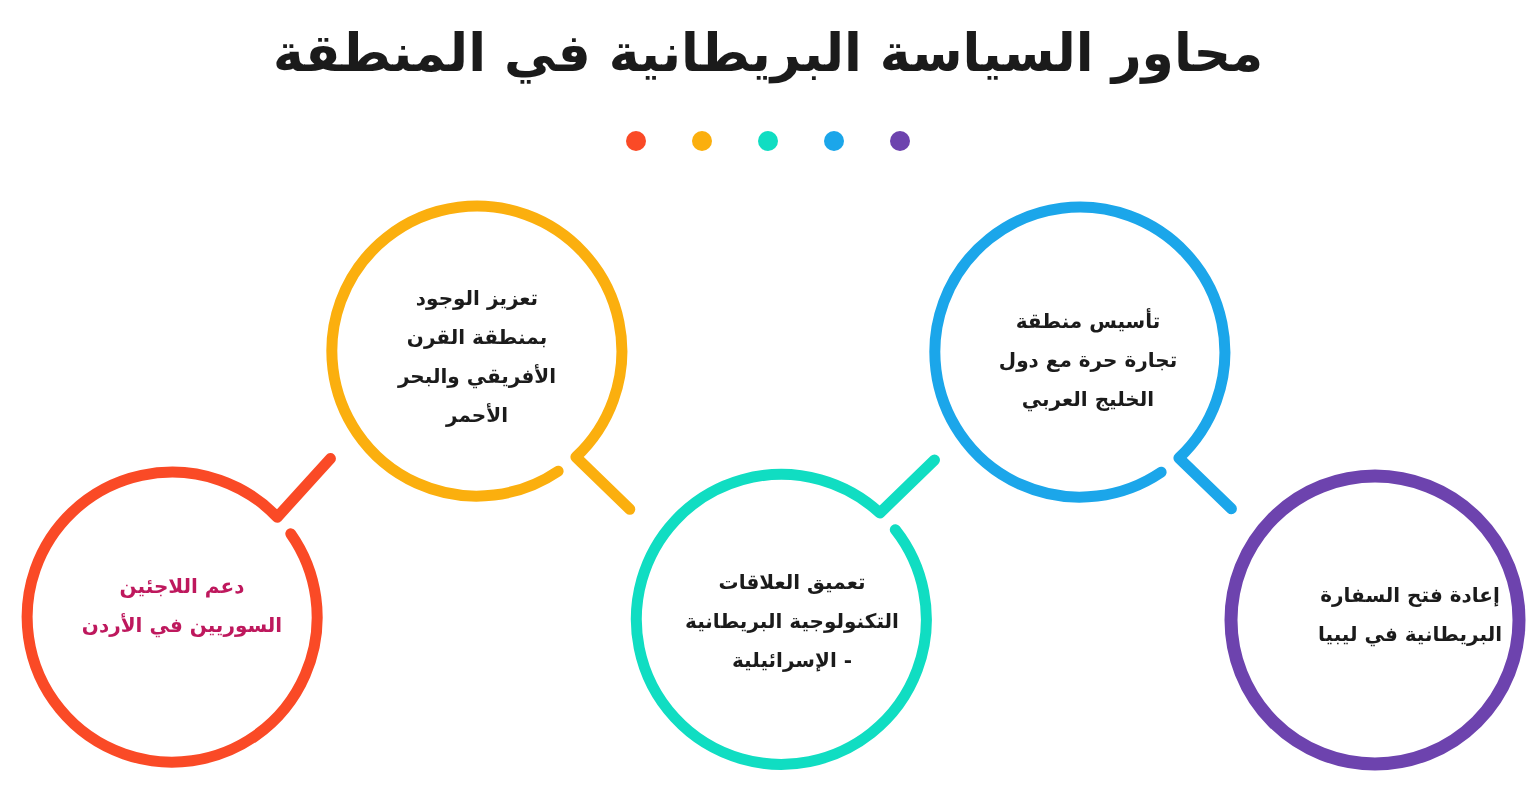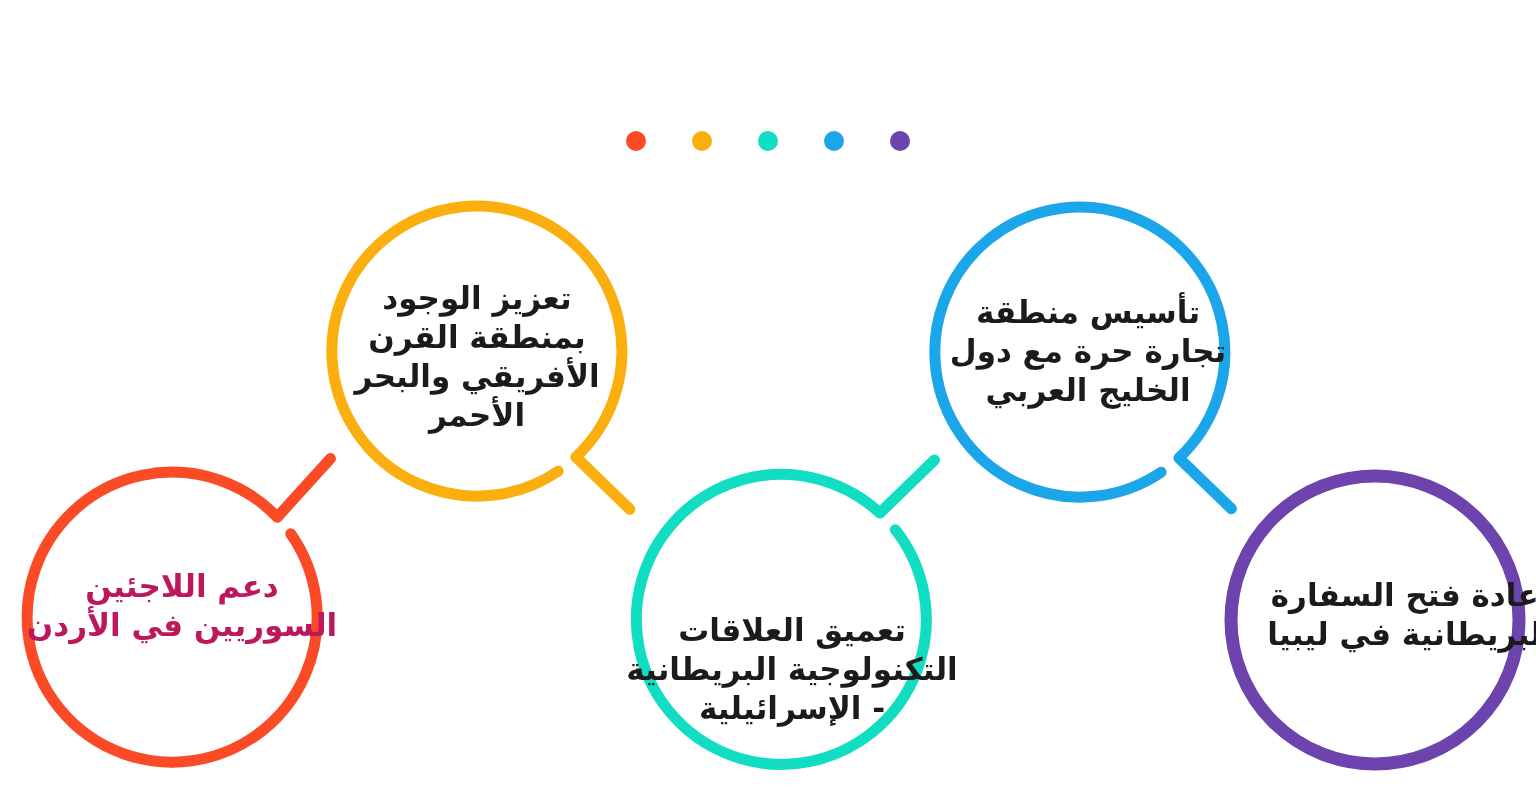--- a/index.html
+++ b/index.html
@@ -54,36 +54,37 @@
     fill: none;
     stroke-linecap: round;
     stroke-linejoin: round;
   }
   .bubble-label {
     position: absolute;
     transform: translate(-50%, -50%);
     text-align: center;
     direction: rtl;
     white-space: pre;
-    font-size: 31px;
+    font-size: 20px;
     font-weight: 700;
     line-height: 39px;
     color: #1b1b1b;
   }
   #label-red    { left: 182px;  top: 606px; }
   #label-yellow { left: 477px;  top: 357px; }
   #label-teal   { left: 792px;  top: 621px; }
-  #label-blue   { left: 1088px; top: 351px; }
+  #label-blue   { left: 1088px; top: 360px; }
   #label-purple { left: 1386px; top: 615px; margin-left: 24px; }
 </style>
 </head>
 <body>
 
 <div class="stage">
 
+  <h1 class="title" dir="rtl" style="color: rgb(27, 27, 27);">محاور السياسة البريطانية في المنطقة</h1>
 
   <div class="dots">
     <span class="dot" style="background: rgb(250, 74, 38);"></span>
     <span class="dot" style="background: rgb(251, 175, 14);"></span>
     <span class="dot" style="background: rgb(16, 221, 194);"></span>
     <span class="dot" style="background: rgb(27, 166, 234);"></span>
     <span class="dot" style="background: rgb(109, 67, 174);"></span>
   </div>
 
   <svg class="shapes" viewBox="0 0 1536 809">
@@ -93,21 +94,21 @@
     <path id="path-blue" class="bubble-path" d="M 1161.1 472.2 A 145 145 0 1 1 1178.9 458.0 L 1231.4 508.8" stroke="#1BA6EA" stroke-width="11"></path>
     <circle id="path-purple" class="bubble-path" cx="1375" cy="620" r="144" stroke="#6D43AE" stroke-width="13"></circle>
   </svg>
 
   <div class="bubble-label" id="label-red" dir="rtl" style="color: #be185d;">دعم اللاجئين
 السوريين في الأردن</div>
   <div class="bubble-label" id="label-yellow" dir="rtl" style="color: rgb(27, 27, 27);">تعزيز الوجود
 بمنطقة القرن
 الأفريقي والبحر
 الأحمر</div>
-  <div class="bubble-label" id="label-teal" dir="rtl" style="color: rgb(27, 27, 27); margin-top: 48px;">تعميق العلاقات
+  <div class="bubble-label" id="label-teal" dir="rtl" style="color: rgb(27, 27, 27);">تعميق العلاقات
 التكنولوجية البريطانية
 - الإسرائيلية</div>
   <div class="bubble-label" id="label-blue" dir="rtl" style="color: rgb(27, 27, 27);">تأسيس منطقة
 تجارة حرة مع دول
 الخليج العربي</div>
   <div class="bubble-label" id="label-purple" dir="rtl" style="color: rgb(27, 27, 27);">إعادة فتح السفارة
 البريطانية في ليبيا</div>
 
 </div>
 

